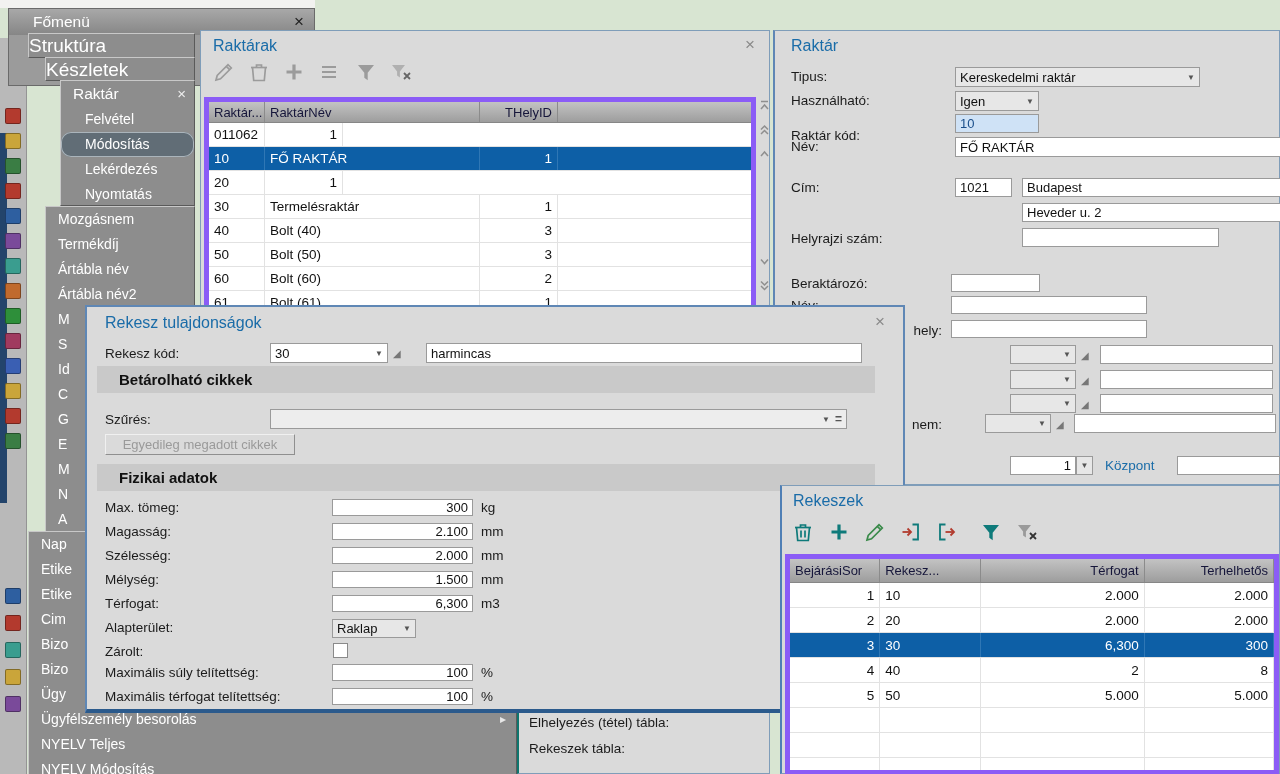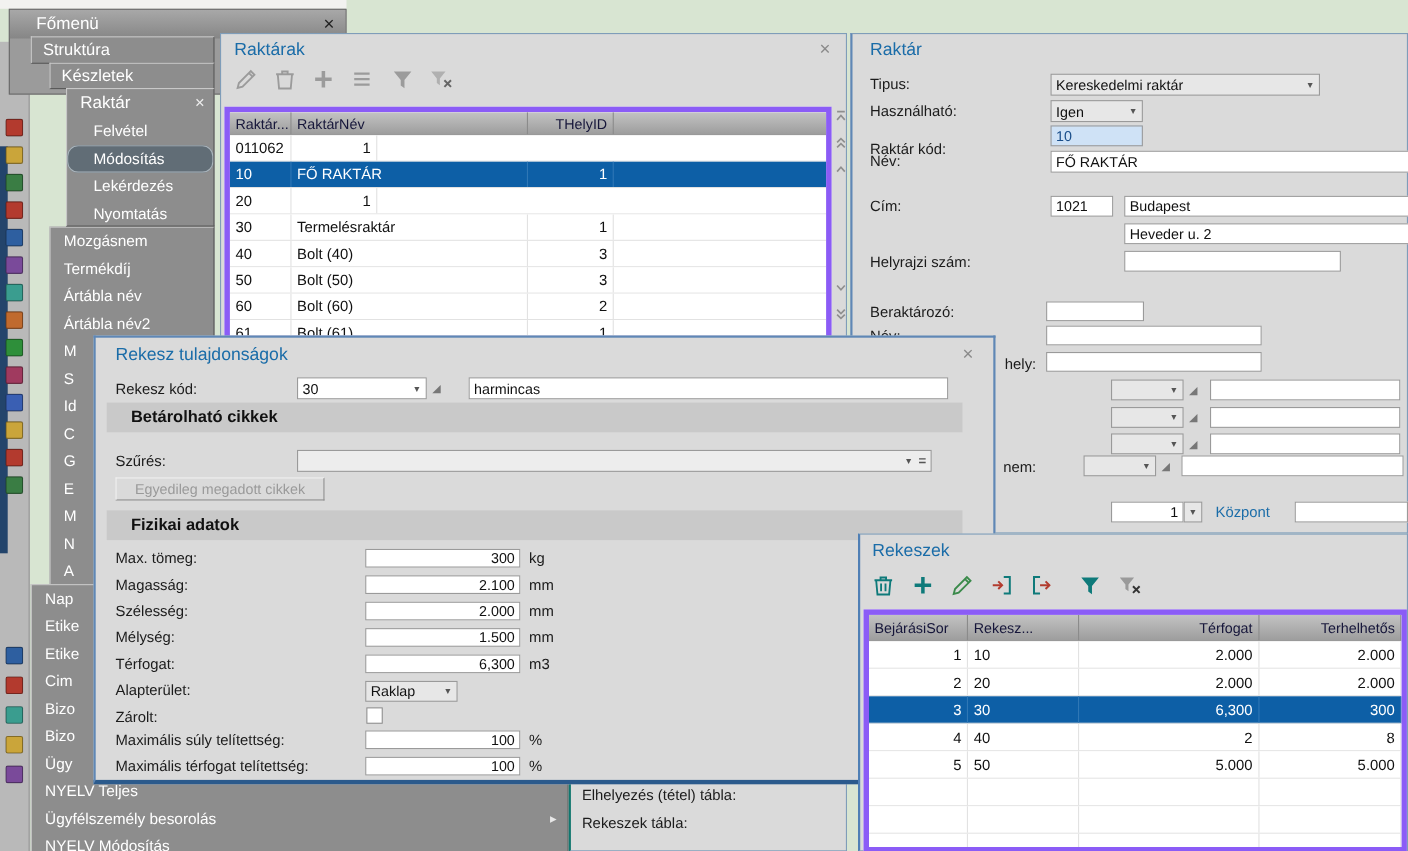--- a/index.html
+++ b/index.html
@@ -26,21 +26,21 @@
   .band { position:absolute; background:#c9c9c9; display:flex; align-items:center; padding-left:22px;
           font-weight:bold; font-size:15px; color:#111; }
   .btn  { position:absolute; background:#dadada; border:1px solid #8f8f8f; border-top-color:#f0f0f0; border-left-color:#f0f0f0;
           color:#9a9a9a; font-size:13px; display:flex; align-items:center; justify-content:center; }
   .bluetext { position:absolute; color:#1a6ca8; font-size:13.5px; white-space:nowrap; }
 
   
   .menu-panel { position:absolute; background:#8d8d8d; border:1px solid #5a5a5a; border-top-color:#c8c8c8; border-left-color:#c8c8c8; }
   .menu-item { height:25px; line-height:25px; color:#fff; font-size:14px; white-space:nowrap; position:relative; padding-left:12px; overflow:hidden; }
   .menu-item.sel { background:#616d76; box-shadow: inset 0 0 0 1px #aab4bb; }
-  .menu-head { height:24px; line-height:23px; color:#fff; font-size:15px; padding-left:10px; white-space:nowrap; }
+  .menu-head { height:24px; line-height:23px; color:#fff; font-size:19px; white-space:nowrap; }
   .menu-head2 { height:26px; line-height:25px; color:#fff; font-size:15.5px; padding-left:12px; position:relative; }
   .menu-x { position:absolute; right:8px; top:0; color:#eee; font-size:15px; }
   .submenu-arrow { position:absolute; right:10px; top:0; color:#e8e8e8; font-size:12px; }
 
   
   .grid { position:absolute; background:#fff; border:5px solid #8b5cf6; overflow:hidden; }
   .ghead { display:flex; background:linear-gradient(#c3c3c3,#9d9d9d); border-bottom:1px solid #868686; }
   .gh { font-size:13px; color:#16163a; padding:0 5px; border-right:1px solid #8b8b8b; white-space:nowrap; overflow:hidden; display:flex; align-items:center; }
   .gh.num { justify-content:flex-end; }
   .grow { display:flex; background:#fff; border-bottom:1px solid #e2e2e2; }
@@ -137,25 +137,25 @@
   </div>
 
   <div class="menu-panel" style="left:28px;top:531px;width:489px;height:252px;">
     <div class="menu-item">Nap</div>
     <div class="menu-item">Etike</div>
     <div class="menu-item">Etike</div>
     <div class="menu-item">Cim</div>
     <div class="menu-item">Bizo</div>
     <div class="menu-item">Bizo</div>
     <div class="menu-item">Ügy</div>
-    <div class="menu-item">NYELV Teljes</div>
     <div class="menu-item">
       <span>Ügyfélszemély besorolás</span>
       <span class="submenu-arrow">▸</span>
     </div>
+    <div class="menu-item">NYELV Teljes</div>
     <div class="menu-item">NYELV Módosítás</div>
   </div>
 
   <div class="menu-panel" style="left:60px;top:80px;width:135px;height:126px;">
     <div class="menu-head2">
       <span>Raktár</span>
       <span class="menu-x">×</span>
     </div>
     <div class="menu-item" style="padding-left:24px;">Felvétel</div>
     <div class="menu-item sel" style="padding-left:24px;border-radius:10px;">Módosítás</div>

